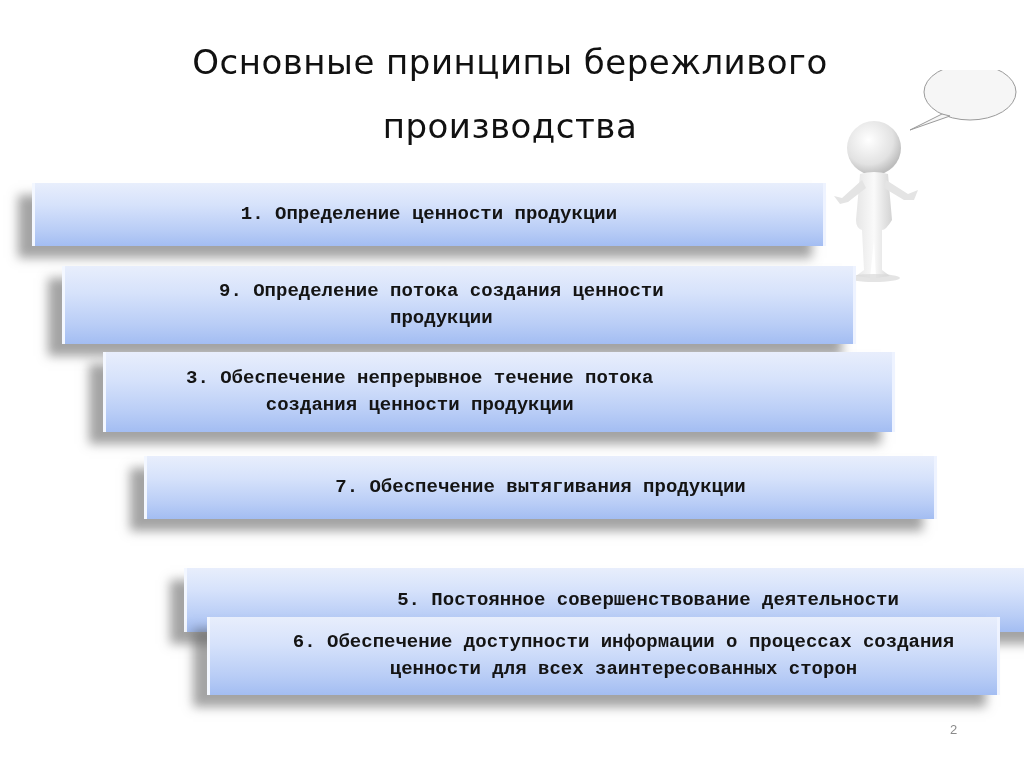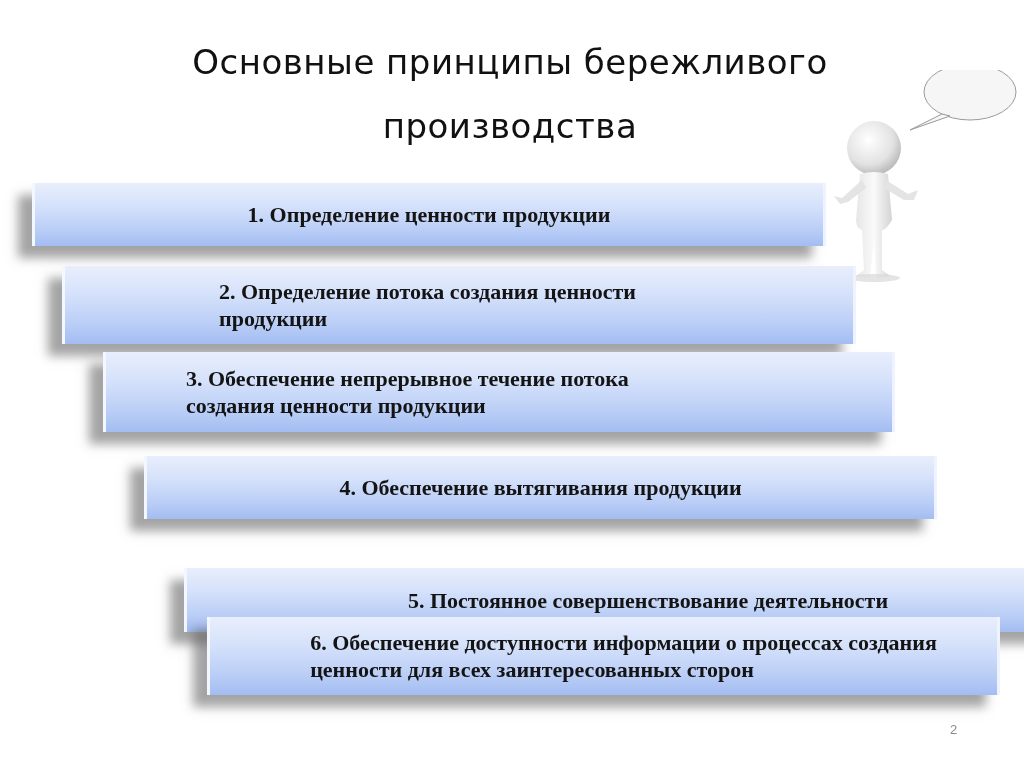--- a/index.html
+++ b/index.html
@@ -18,23 +18,23 @@
   .bar {
     position: absolute;
     background: linear-gradient(to bottom, #e8eefc 0%, #d6e2fb 35%, #b9cdf6 75%, #a3bdf2 100%);
     border-left: 3px solid #f3f7ff;
     border-right: 3px solid #eef3ff;
     box-shadow: -14px 12px 10px rgba(90,90,90,0.55);
     display: flex; align-items: center; justify-content: center;
     box-sizing: border-box;
   }
   .bar-text {
-    font-weight: bold; font-size: 22px; line-height: 27px; color: #141414;
-    text-align: left; white-space: pre-line;
-    font-family: Liberation Serif, serif;
+    font-weight: bold; font-size: 19px; line-height: 27px; color: #141414;
+    text-align: center; white-space: pre-line;
+    font-family: Liberation Mono, monospace;
   }
   .page-num {
     position: absolute; left: 950px; top: 722px; font-size: 13px; color: #8a8a8a;
   }
   .figure { position: absolute; left: 830px; top: 70px; width: 190px; height: 220px; }
 </style>
 </head>
 <body>
 
 <div class="slide">
@@ -65,31 +65,31 @@
     <path d="M32 110 L12 128 L4 126 L10 134 L18 132 L36 118 Z" fill="#e4e4e4"></path>
     <path d="M56 110 L78 124 L88 120 L84 130 L74 130 L54 118 Z" fill="#e4e4e4"></path>
     <ellipse cx="44" cy="208" rx="26" ry="4" fill="#d8d8d8" opacity="0.7"></ellipse>
   </svg>
 
   <div class="bar" style="left:32px; top:183px; width:794px; height:63px;">
     <span class="bar-text">1. Определение ценности продукции</span>
   </div>
 
   <div class="bar" style="left:62px; top:266px; width:794px; height:78px; justify-content:flex-start; padding-left:154px;">
-    <span class="bar-text">2. Определение потока создания ценности
+    <span class="bar-text">9. Определение потока создания ценности
 продукции</span>
   </div>
 
   <div class="bar" style="left:103px; top:352px; width:792px; height:80px; justify-content:flex-start; padding-left:80px;">
     <span class="bar-text">3. Обеспечение непрерывное течение потока
 создания ценности продукции</span>
   </div>
 
   <div class="bar" style="left:144px; top:456px; width:793px; height:63px;">
-    <span class="bar-text">4. Обеспечение вытягивания продукции</span>
+    <span class="bar-text">7. Обеспечение вытягивания продукции</span>
   </div>
 
   <div class="bar" style="left:184px; top:568px; width:928px; height:64px;">
     <span class="bar-text">5. Постоянное совершенствование деятельности</span>
   </div>
 
   <div class="bar" style="left:207px; top:617px; width:793px; height:78px;padding-left:40px;">
     <span class="bar-text">6. Обеспечение доступности информации о процессах создания
 ценности для всех заинтересованных сторон</span>
   </div>

